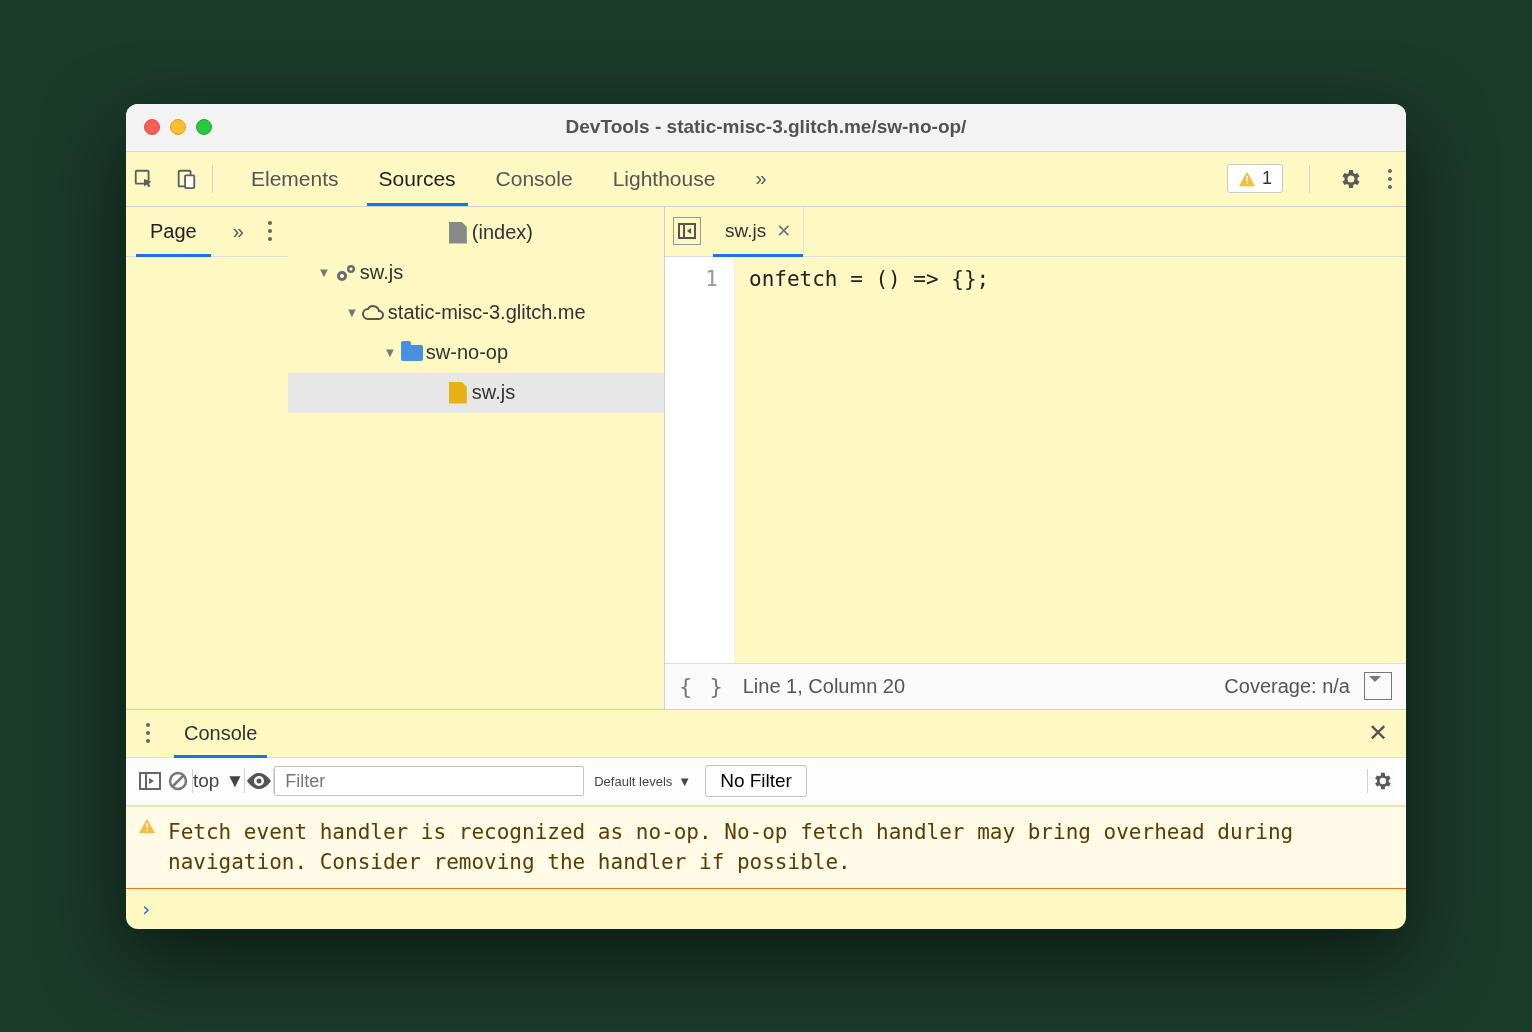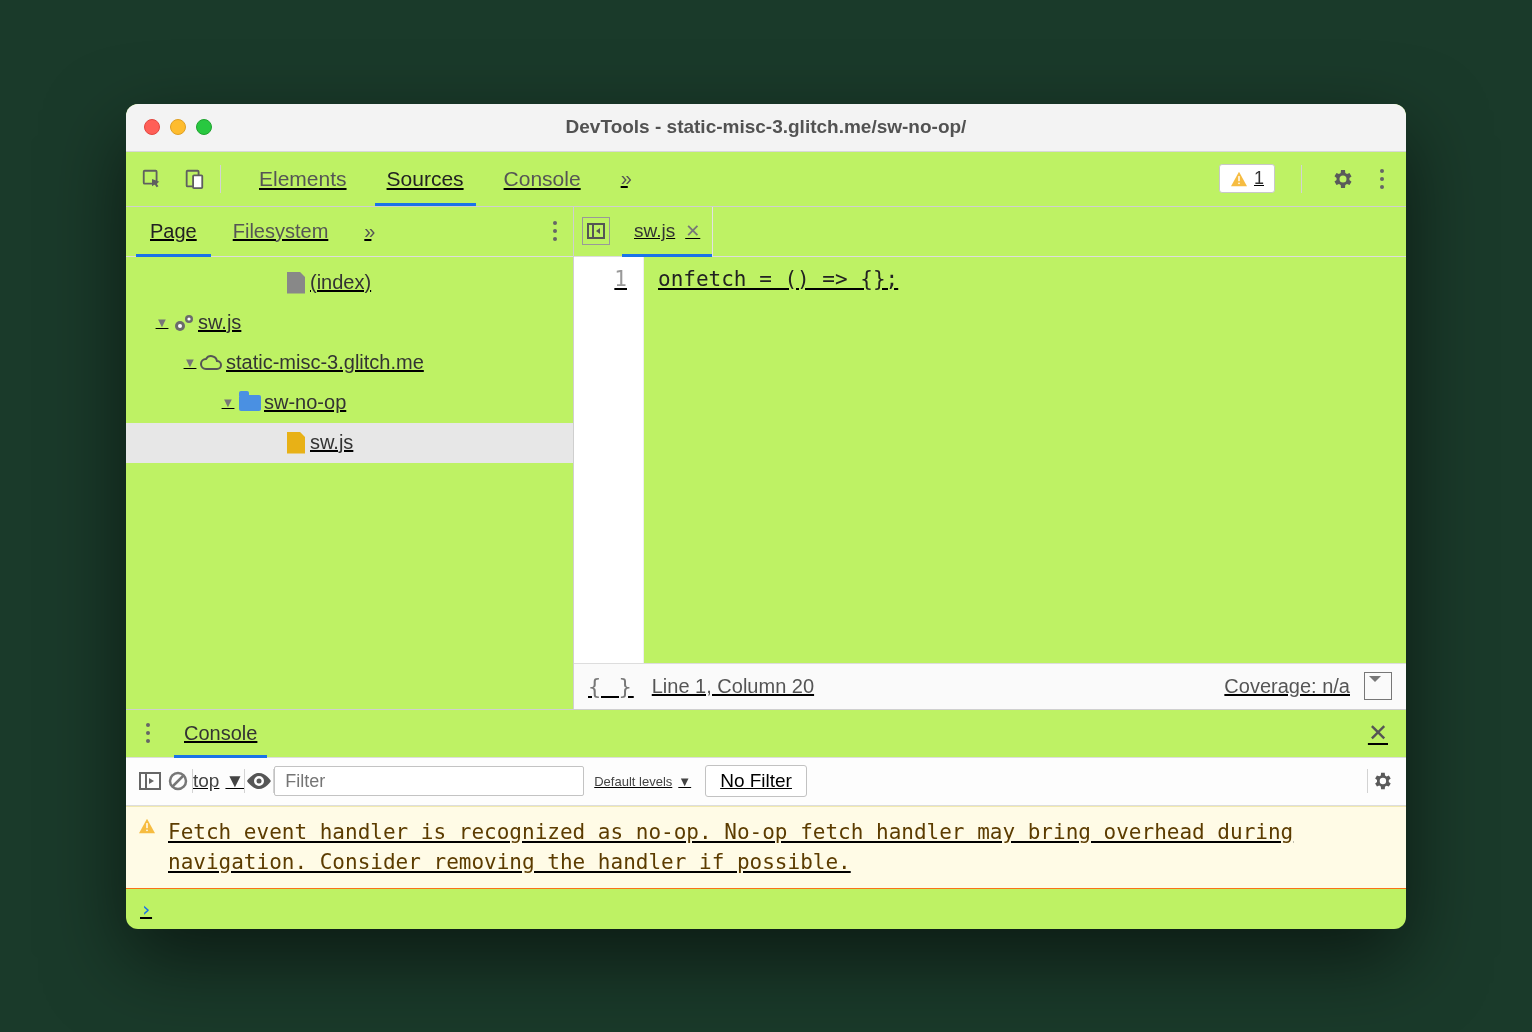--- a/index.html
+++ b/index.html
@@ -8,28 +8,27 @@
   background: #1a3a2a;
   width: 1532px;
   height: 1032px;
   display: flex;
   align-items: center;
   justify-content: center;
 }
 .window {
   width: 1280px;
   height: 825px;
-  background: #bef264;
+  background: #fef9c3;
   border-radius: 12px;
   box-shadow: 0 30px 80px rgba(0,0,0,0.55);
   overflow: hidden;
   display: flex;
   flex-direction: column;
   position: relative;
-  text-decoration: underline;
 }
 .titlebar {
   height: 48px;
   background: #f3f3f3;
   display: flex;
   align-items: center;
   padding: 0 18px;
   border-bottom: 1px solid #d8d8d8;
   position: relative;
 }
@@ -41,38 +40,38 @@
 .titlebar-title {
   position: absolute; left: 0; right: 0; text-align: center;
   font-size: 19px; font-weight: 600; color: #525252;
   pointer-events: none;
 }
 .toolbar {
   height: 55px;
   border-bottom: 1px solid #cfcfcf;
   display: flex;
   align-items: center;
-  padding: 0 12px;
+  padding: 0 4px;
 }
 .tool-icons { display: flex; align-items: center; gap: 14px; }
 .icon-btn { width: 28px; height: 28px; display:flex; align-items:center; justify-content:center; color:#5f5f5f; cursor:pointer; }
 .vdiv { width:1px; height: 28px; background:#d3d3d3; margin: 0 12px; }
 .tabs { display:flex; align-items:center; gap:0; height:100%; margin-left: 6px; flex:1; }
 .tab { padding: 0 20px; height:100%; display:flex; align-items:center; font-size:21px; color:#555; cursor:pointer; position:relative; }
 .tab.active { color:#222; }
 .tab.active::after { content:""; position:absolute; bottom:0; left:8px; right:8px; height:3px; background:#1a73e8; }
 .toolbar-right { display:flex; align-items:center; gap:14px; }
 .warn-badge {
   display:flex; align-items:center; gap:6px;
   border:1px solid #c8c8c8; border-radius:3px;
   padding: 3px 10px; font-size:18px; color:#333; background:#fff;
 }
 .warn-tri { color:#f2a600; }
 .content { flex:1; display:flex; min-height:0; }
-.left-pane { width: 448px; border-right:1px solid #cfcfcf; display:flex; flex-direction:column; }
+.left-pane { width: 539px; border-right:1px solid #cfcfcf; display:flex; flex-direction:row; }
 .left-tabs { height:50px; border-bottom:1px solid #ddd; display:flex; align-items:center; padding:0 6px; }
 .ltab { padding:0 18px; height:100%; display:flex; align-items:center; font-size:20px; color:#555; cursor:pointer; position:relative; }
 .ltab.active { color:#222; }
 .ltab.active::after { content:""; position:absolute; bottom:-1px; left:4px; right:4px; height:3px; background:#1a73e8; }
 .ltab-spacer { flex:1; }
 .tree { flex:1; overflow:auto; padding-top:6px; }
 .tree-row { display:flex; align-items:center; height:40px; font-size:20px; color:#333; cursor:default; padding-left:12px; }
 .tree-row .arrow { width:16px; display:inline-flex; justify-content:center; color:#777; font-size:13px; }
 .tree-row .ticon { width:28px; display:inline-flex; justify-content:center; align-items:center; }
 .tree-row.selected { background:#e7e7e7; }
@@ -147,20 +146,21 @@
             <rect x="4" y="3" width="13" height="17" rx="1"></rect>
             <rect x="11" y="8" width="10" height="14" rx="1" fill="#fff"></rect>
           </svg>
       </div>
     </div>
     <div class="vdiv"></div>
     <div class="tabs">
       <div class="tab">Elements</div>
       <div class="tab active">Sources</div>
       <div class="tab">Console</div>
+      <div class="tab">Lighthouse</div>
       <div class="tab chevrons"></div>
     </div>
     <div class="toolbar-right">
       <div class="warn-badge">
         <span class="warn-tri">
           <svg width="18" height="16" viewBox="0 0 24 22">
               <path d="M12 1 L23 21 H1 Z" fill="#f6bc41"></path>
               <rect x="11" y="7" width="2" height="7" fill="#fff"></rect>
               <rect x="11" y="16" width="2" height="2" fill="#fff"></rect>
             </svg>
@@ -178,21 +178,20 @@
           <span></span>
           <span></span>
         </div>
     </div>
   </div>
 
   <div class="content">
     <div class="left-pane">
       <div class="left-tabs">
         <div class="ltab active">Page</div>
-        <div class="ltab">Filesystem</div>
         <div class="ltab chevrons"></div>
         <div class="ltab-spacer"></div>
         <div class="kebab">
             <span></span>
             <span></span>
             <span></span>
           </div>
       </div>
       <div class="tree">
         <div class="tree-row">

